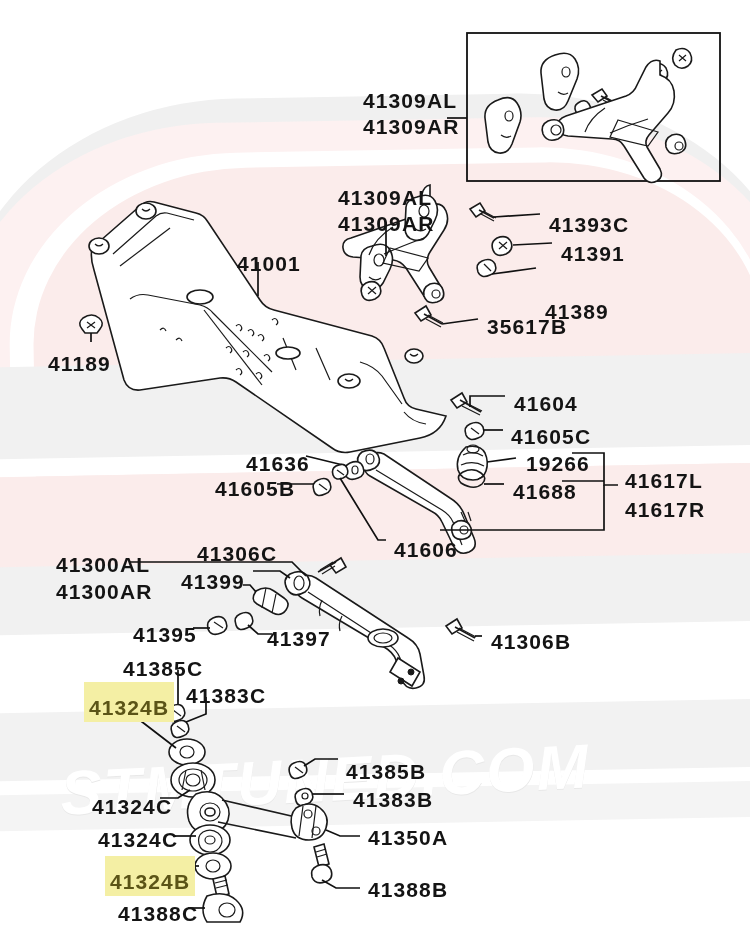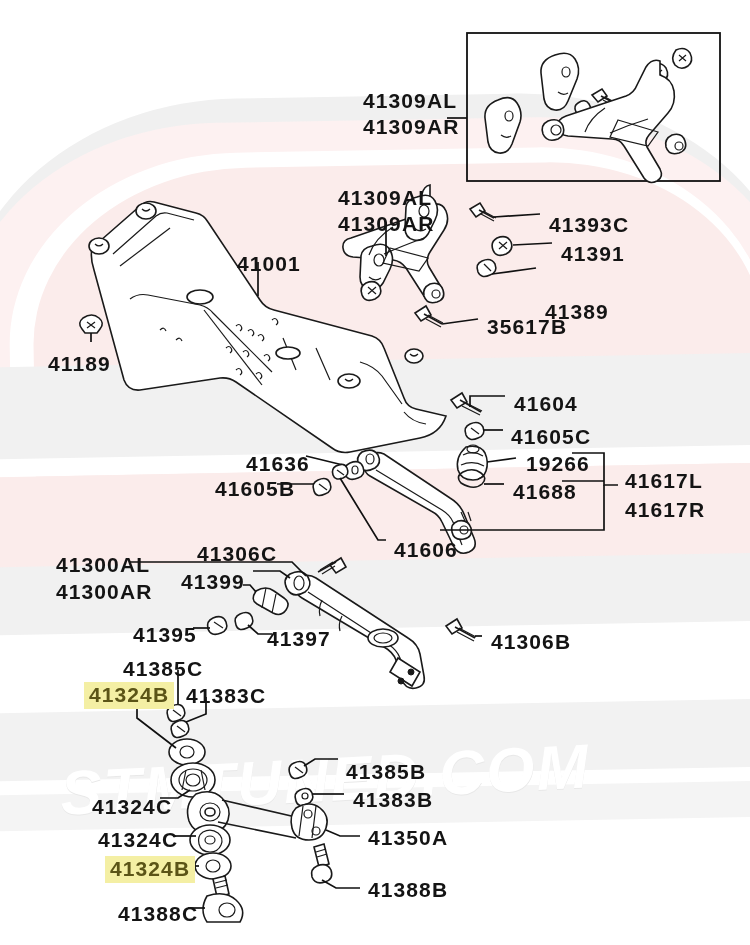--- a/index.html
+++ b/index.html
@@ -98,21 +98,21 @@
     font-size: 21px;
     font-weight: bold;
     color: #141414;
     letter-spacing: 1.1px;
     white-space: nowrap;
     line-height: 1;
   }
   .lbl.hl {
     background: #f4efa4;
     color: #5b5417;
-    padding: 2px 5px 4px 5px;
+    padding: 15px 5px 4px 5px;
     margin-left: -5px;
     margin-top: -3px;
   }
 </style>
 </head>
 <body>
 
 <div id="page">
 
   <div class="bg-layer">

